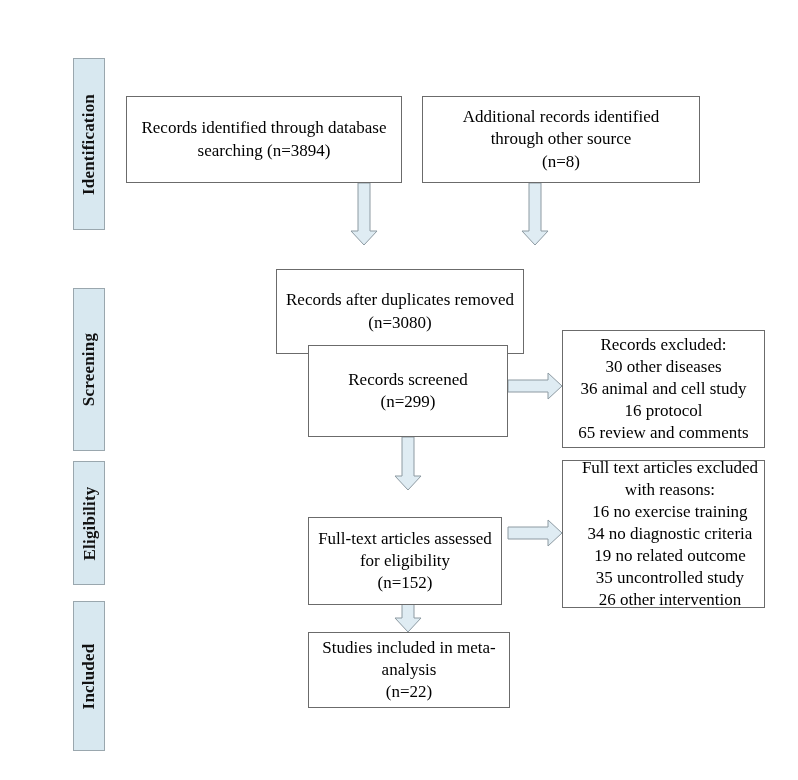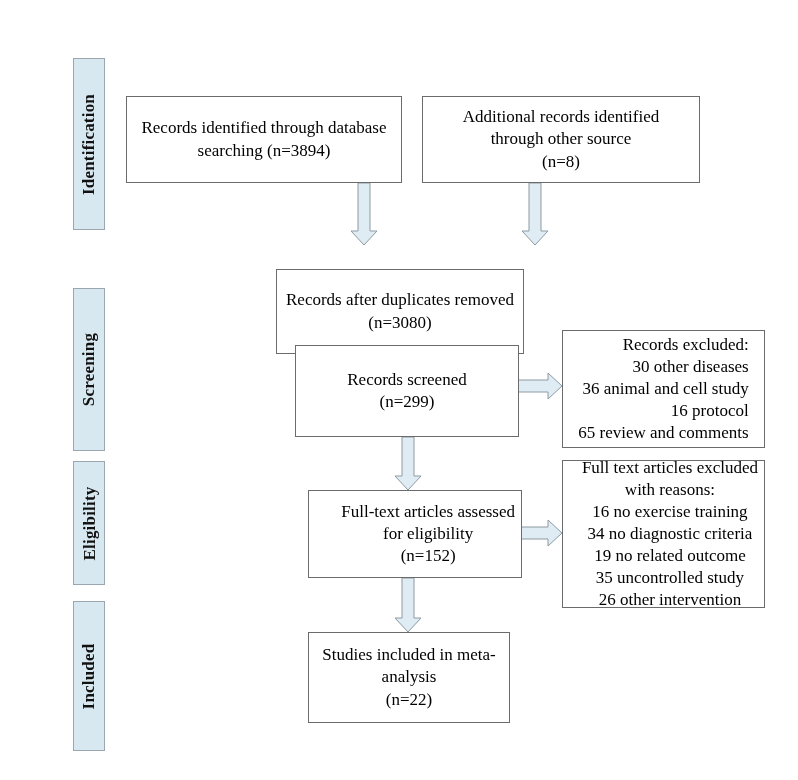--- a/index.html
+++ b/index.html
@@ -122,48 +122,48 @@
     <div class="box-text">Additional records identified
 through other source
 (n=8)</div>
   </div>
 
   <div class="flow-box" style="left:276px; top:245px; width:248px; height:85px;margin-top:24px;">
     <div class="box-text">Records after duplicates removed
 (n=3080)</div>
   </div>
 
-  <div class="flow-box" style="left:295px; top:345px; width:224px; height:92px;">
+  <div class="flow-box" style="left:308px; top:345px; width:200px; height:92px;">
     <div class="box-text">Records screened
 (n=299)</div>
   </div>
 
-  <div class="flow-box" style="left:562px; top:330px; width:203px; height:118px;text-align:right;">
+  <div class="flow-box" style="left:562px; top:330px; width:203px; height:118px;">
     <div class="box-text">Records excluded:
 30 other diseases
 36 animal and cell study
 16 protocol
 65 review and comments</div>
   </div>
 
-  <div class="flow-box" style="left:308px; top:490px; width:214px; height:88px;justify-content:flex-end;">
+  <div class="flow-box" style="left:308px; top:517px; width:194px; height:88px;">
     <div class="box-text">Full-text articles assessed
 for eligibility
 (n=152)</div>
   </div>
 
   <div class="flow-box" style="left:562px; top:460px; width:203px; height:148px;justify-content:flex-end;">
     <div class="box-text">Full text articles excluded
 with reasons:
 16 no exercise training
 34 no diagnostic criteria
 19 no related outcome
 35 uncontrolled study
 26 other intervention</div>
   </div>
 
-  <div class="flow-box" style="left:308px; top:632px; width:202px; height:91px;">
+  <div class="flow-box" style="left:308px; top:632px; width:202px; height:76px;">
     <div class="box-text">Studies included in meta-
 analysis
 (n=22)</div>
   </div>
 
 </div>
 
 </body></html>

